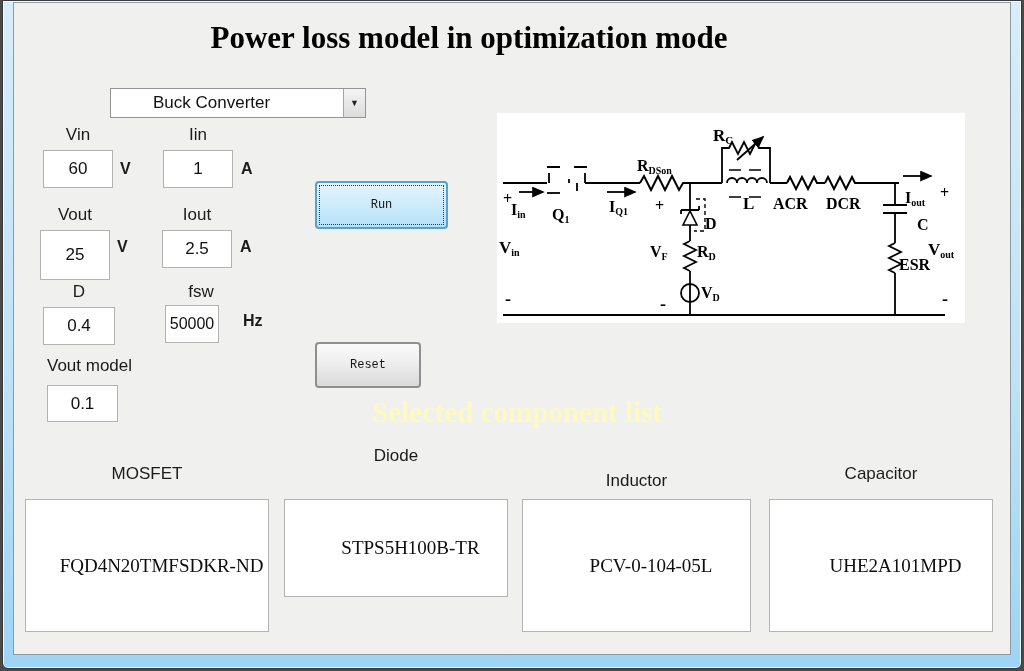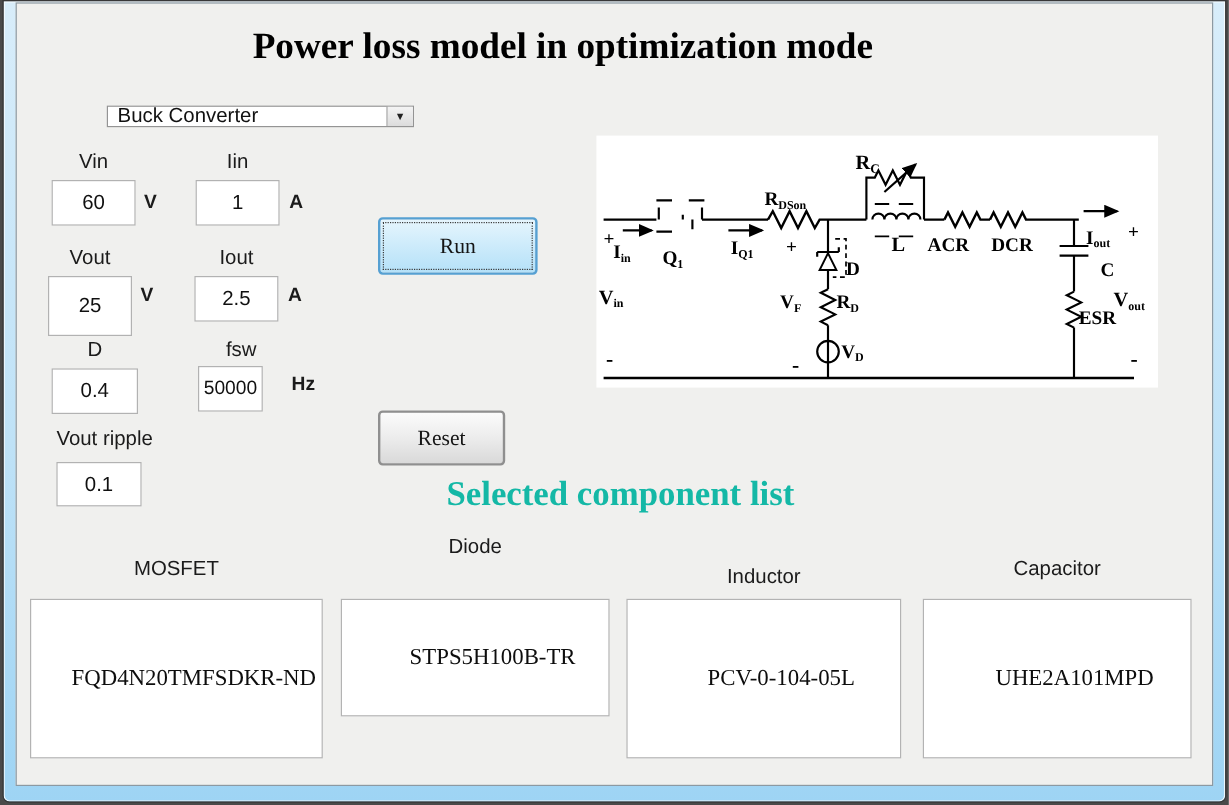--- a/index.html
+++ b/index.html
@@ -19,21 +19,21 @@
     position:absolute;left:13px;top:2px;width:996px;height:651px;
     background:#f0f0ee;border:1px solid #8c99a2;z-index:1;
   }
   .abs{position:absolute;z-index:2;}
   .page-title{
     font-family:"Liberation Serif",serif;font-weight:bold;font-size:31px;
     color:#000;text-align:center;white-space:nowrap;
   }
   .section-title{
     font-family:"Liberation Serif",serif;font-weight:bold;font-size:29px;
-    color:#14b8a6;text-align:center;white-space:nowrap;
+    color:#fef9c3;text-align:center;white-space:nowrap;
   }
   .combo{
     background:#fff;border:1px solid #949494;display:flex;align-items:center;
     box-sizing:border-box;cursor:default;
   }
   .combo-value{flex:1;padding-left:8px;font-size:17px;color:#111;}
   .combo-arrow{
     width:21px;align-self:stretch;border-left:1px solid #a5a5a5;
     background:linear-gradient(180deg,#f4f4f4,#dcdcdc);
     display:flex;align-items:center;justify-content:center;
@@ -42,21 +42,21 @@
   .fld-label{font-size:17px;color:#1b1b1b;text-align:center;white-space:nowrap;}
   .fld-input{
     position:absolute;z-index:2;box-sizing:border-box;
     border:1px solid #b2b2b2;background:#fff;color:#101010;
     font-family:"Liberation Sans",sans-serif;font-size:17px;text-align:center;
     padding:0;outline:none;
   }
   .unit{font-size:16px;font-weight:600;color:#1b1b1b;white-space:nowrap;}
   .btn{
     position:absolute;z-index:2;box-sizing:border-box;
-    font-family:Liberation Serif, serif;font-size:18px;color:#151515;
+    font-family:Liberation Mono, monospace;font-size:12px;color:#151515;
     border-radius:4px;cursor:pointer;text-align:center;
   }
   .btn-run{
     border:2px solid #56a0d2;
     background:linear-gradient(180deg,#e6f5fd 0%,#cfecfb 45%,#b5e1f8 100%);
     outline:1px dotted #3a3a3a;outline-offset:-5px;
   }
   .btn-reset{
     border:2px solid #8f8f8f;
     background:linear-gradient(180deg,#fbfbfb 0%,#ececec 50%,#d9d9d9 100%);
@@ -73,21 +73,21 @@
   svg text{font-family:"Liberation Serif",serif;font-weight:bold;fill:#000;}
 </style>
 </head>
 <body>
 
 <div class="window-frame"></div>
 <div class="figure-bg"></div>
 
 <div class="abs page-title" style="left:129px;top:20px;width:680px;">Power loss model in optimization mode</div>
 
-<div class="abs combo" style="left:89px;top:88px;width:256px;height:18px;">
+<div class="abs combo" style="left:110px;top:88px;width:256px;height:30px;padding-left:34px;">
   <div class="combo-value">Buck Converter</div>
   <div class="combo-arrow">▼</div>
 </div>
 
 <div class="abs fld-label" style="left:43px;top:125px;width:70px;">Vin</div>
 <input class="fld-input" style="left: 43px; top: 150px; width: 70px; height: 38px;" value="60">
 <div class="abs unit" style="left:120px;top:160px;">V</div>
 
 <div class="abs fld-label" style="left:163px;top:125px;width:70px;">Iin</div>
 <input class="fld-input" style="left: 163px; top: 150px; width: 70px; height: 38px;" value="1">
@@ -101,21 +101,21 @@
 <input class="fld-input" style="left: 162px; top: 230px; width: 70px; height: 38px;" value="2.5">
 <div class="abs unit" style="left:240px;top:238px;">A</div>
 
 <div class="abs fld-label" style="left:43px;top:282px;width:72px;">D</div>
 <input class="fld-input" style="left: 43px; top: 307px; width: 72px; height: 38px;" value="0.4">
 
 <div class="abs fld-label" style="left:165px;top:282px;width:72px;">fsw</div>
 <input class="fld-input" style="left: 165px; top: 305px; width: 54px; height: 38px; font-size: 16px;" value="50000">
 <div class="abs unit" style="left:243px;top:312px;">Hz</div>
 
-<div class="abs fld-label" style="left:47px;top:356px;text-align:left;">Vout ripple</div>
+<div class="abs fld-label" style="left:47px;top:356px;text-align:left;">Vout model</div>
 <input class="fld-input" style="left: 47px; top: 385px; width: 71px; height: 37px;" value="0.1">
 
 <button class="btn btn-run" style="left:315px;top:181px;width:133px;height:48px;">Run</button>
 <button class="btn btn-reset" style="left:315px;top:298px;width:106px;height:46px;margin-top:44px;">Reset</button>
 
 <div class="abs circuit-panel" style="left:497px;top:113px;width:468px;height:210px;">
 <svg width="468" height="210" viewBox="0 0 468 210">
   <defs>
     <marker id="ah" markerWidth="8" markerHeight="8" refX="6" refY="3" orient="auto">
       <path d="M0,0 L7,3 L0,6 Z" fill="#000"></path>

